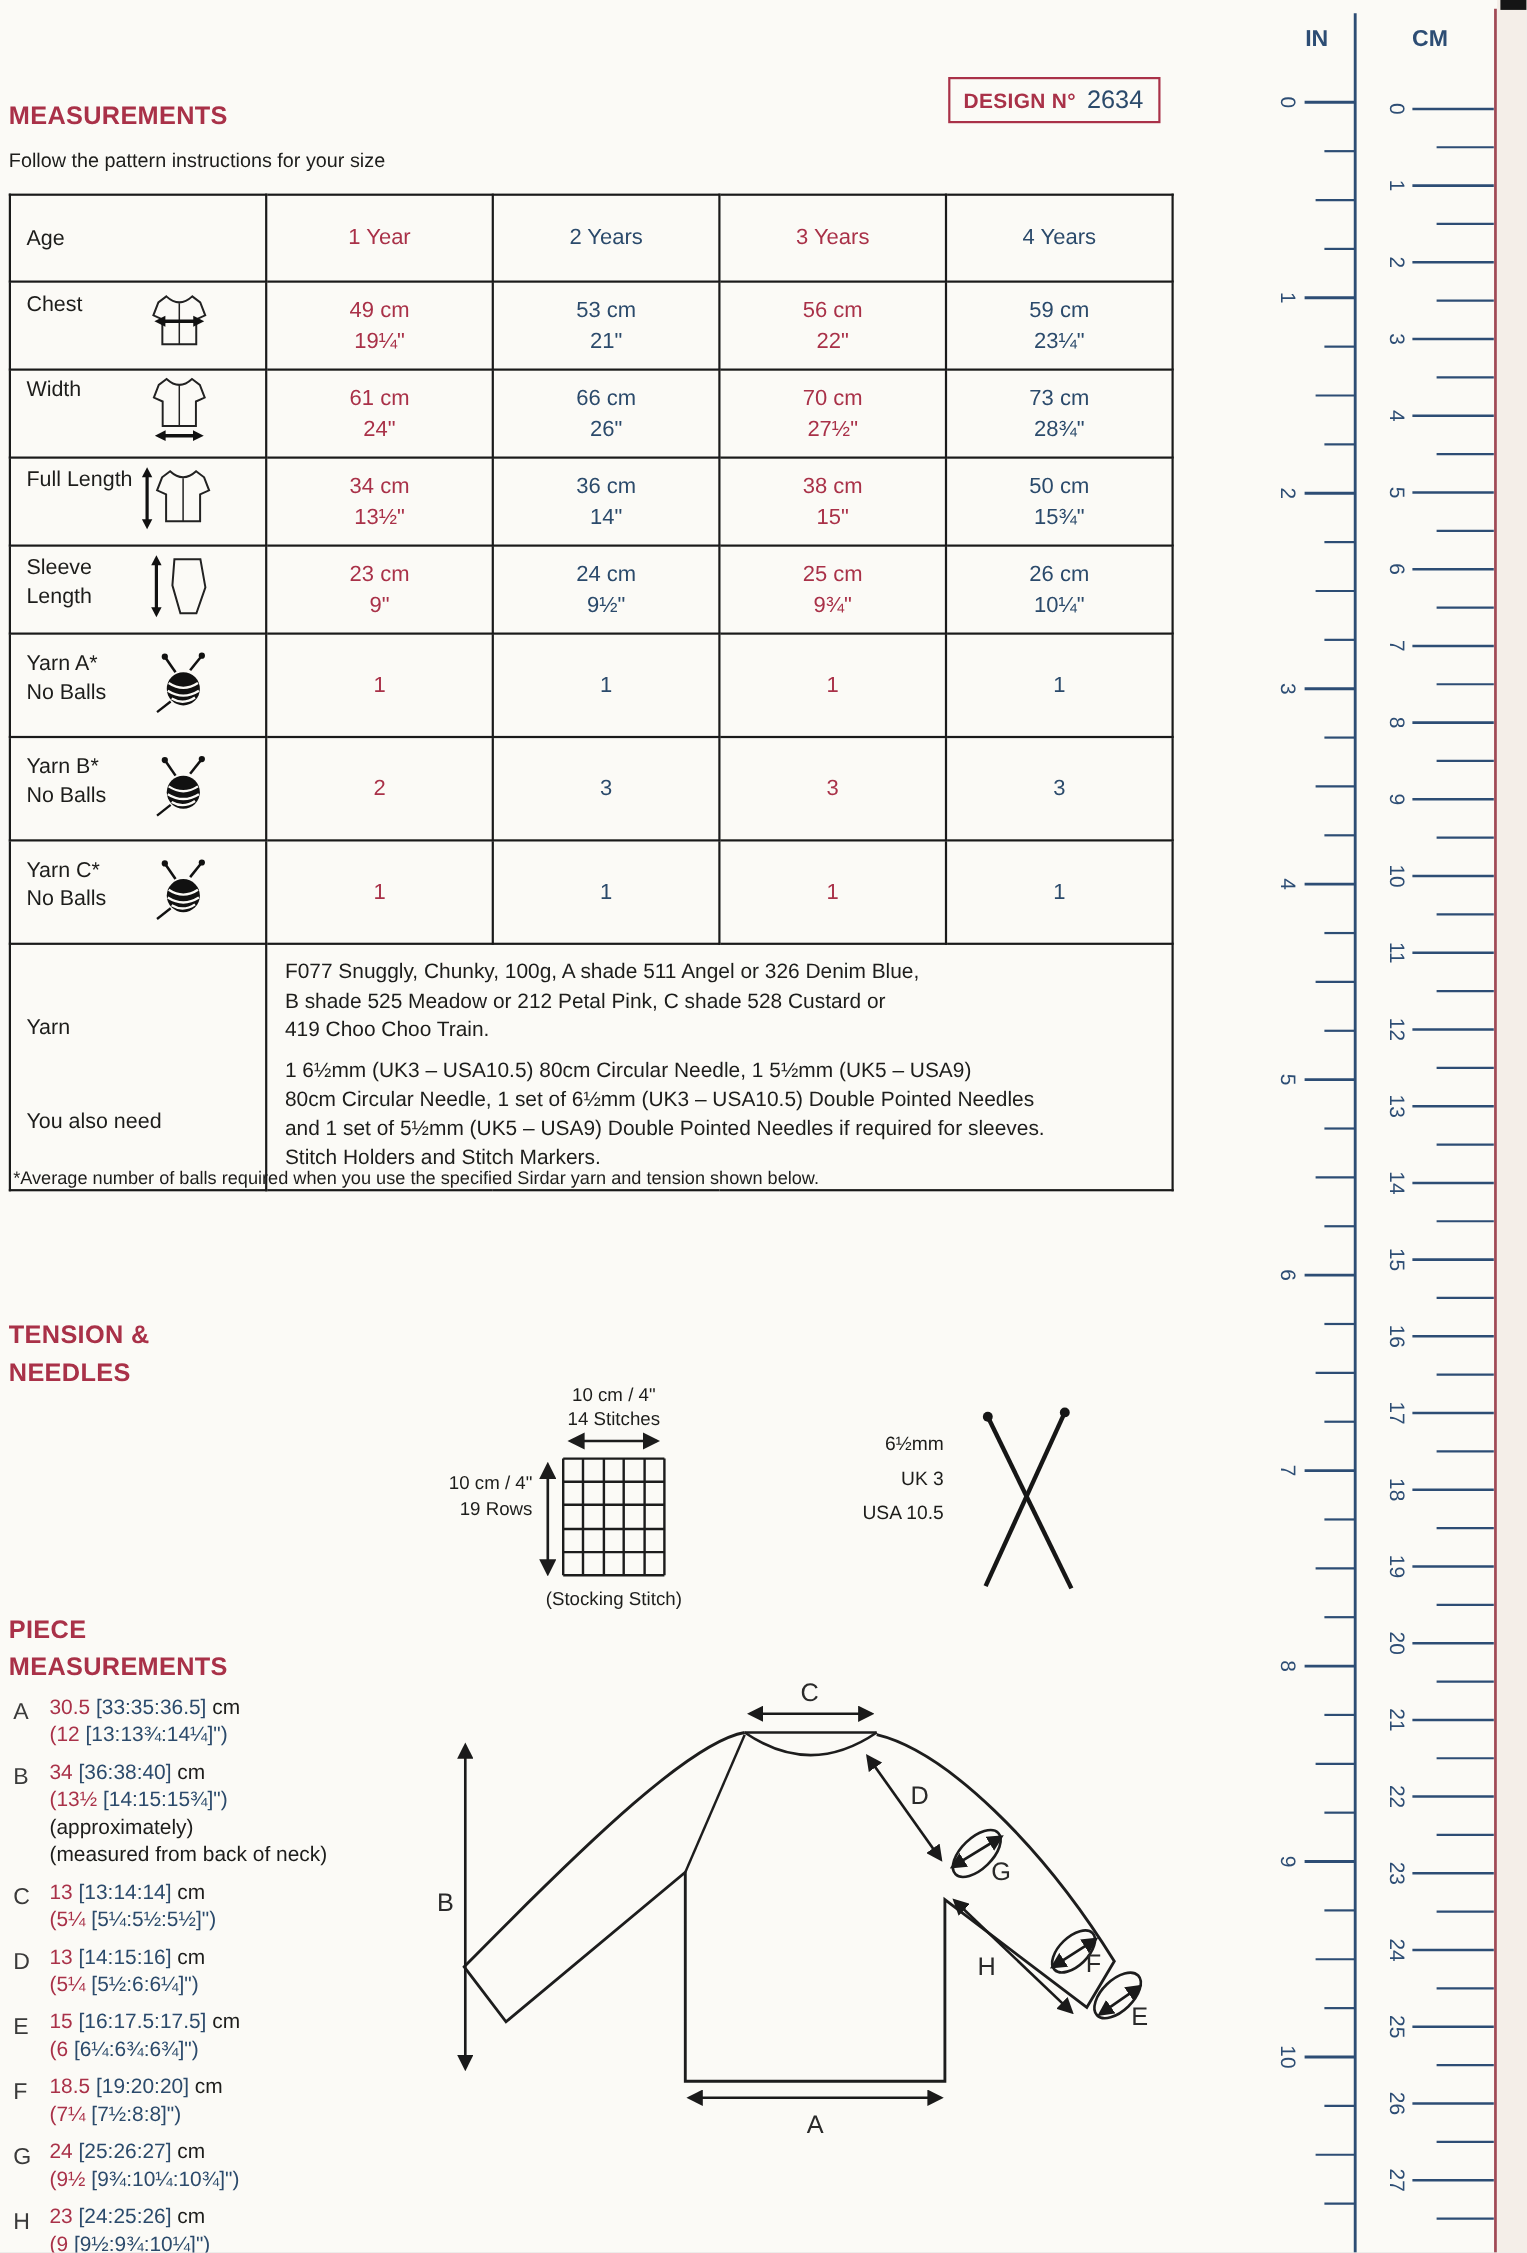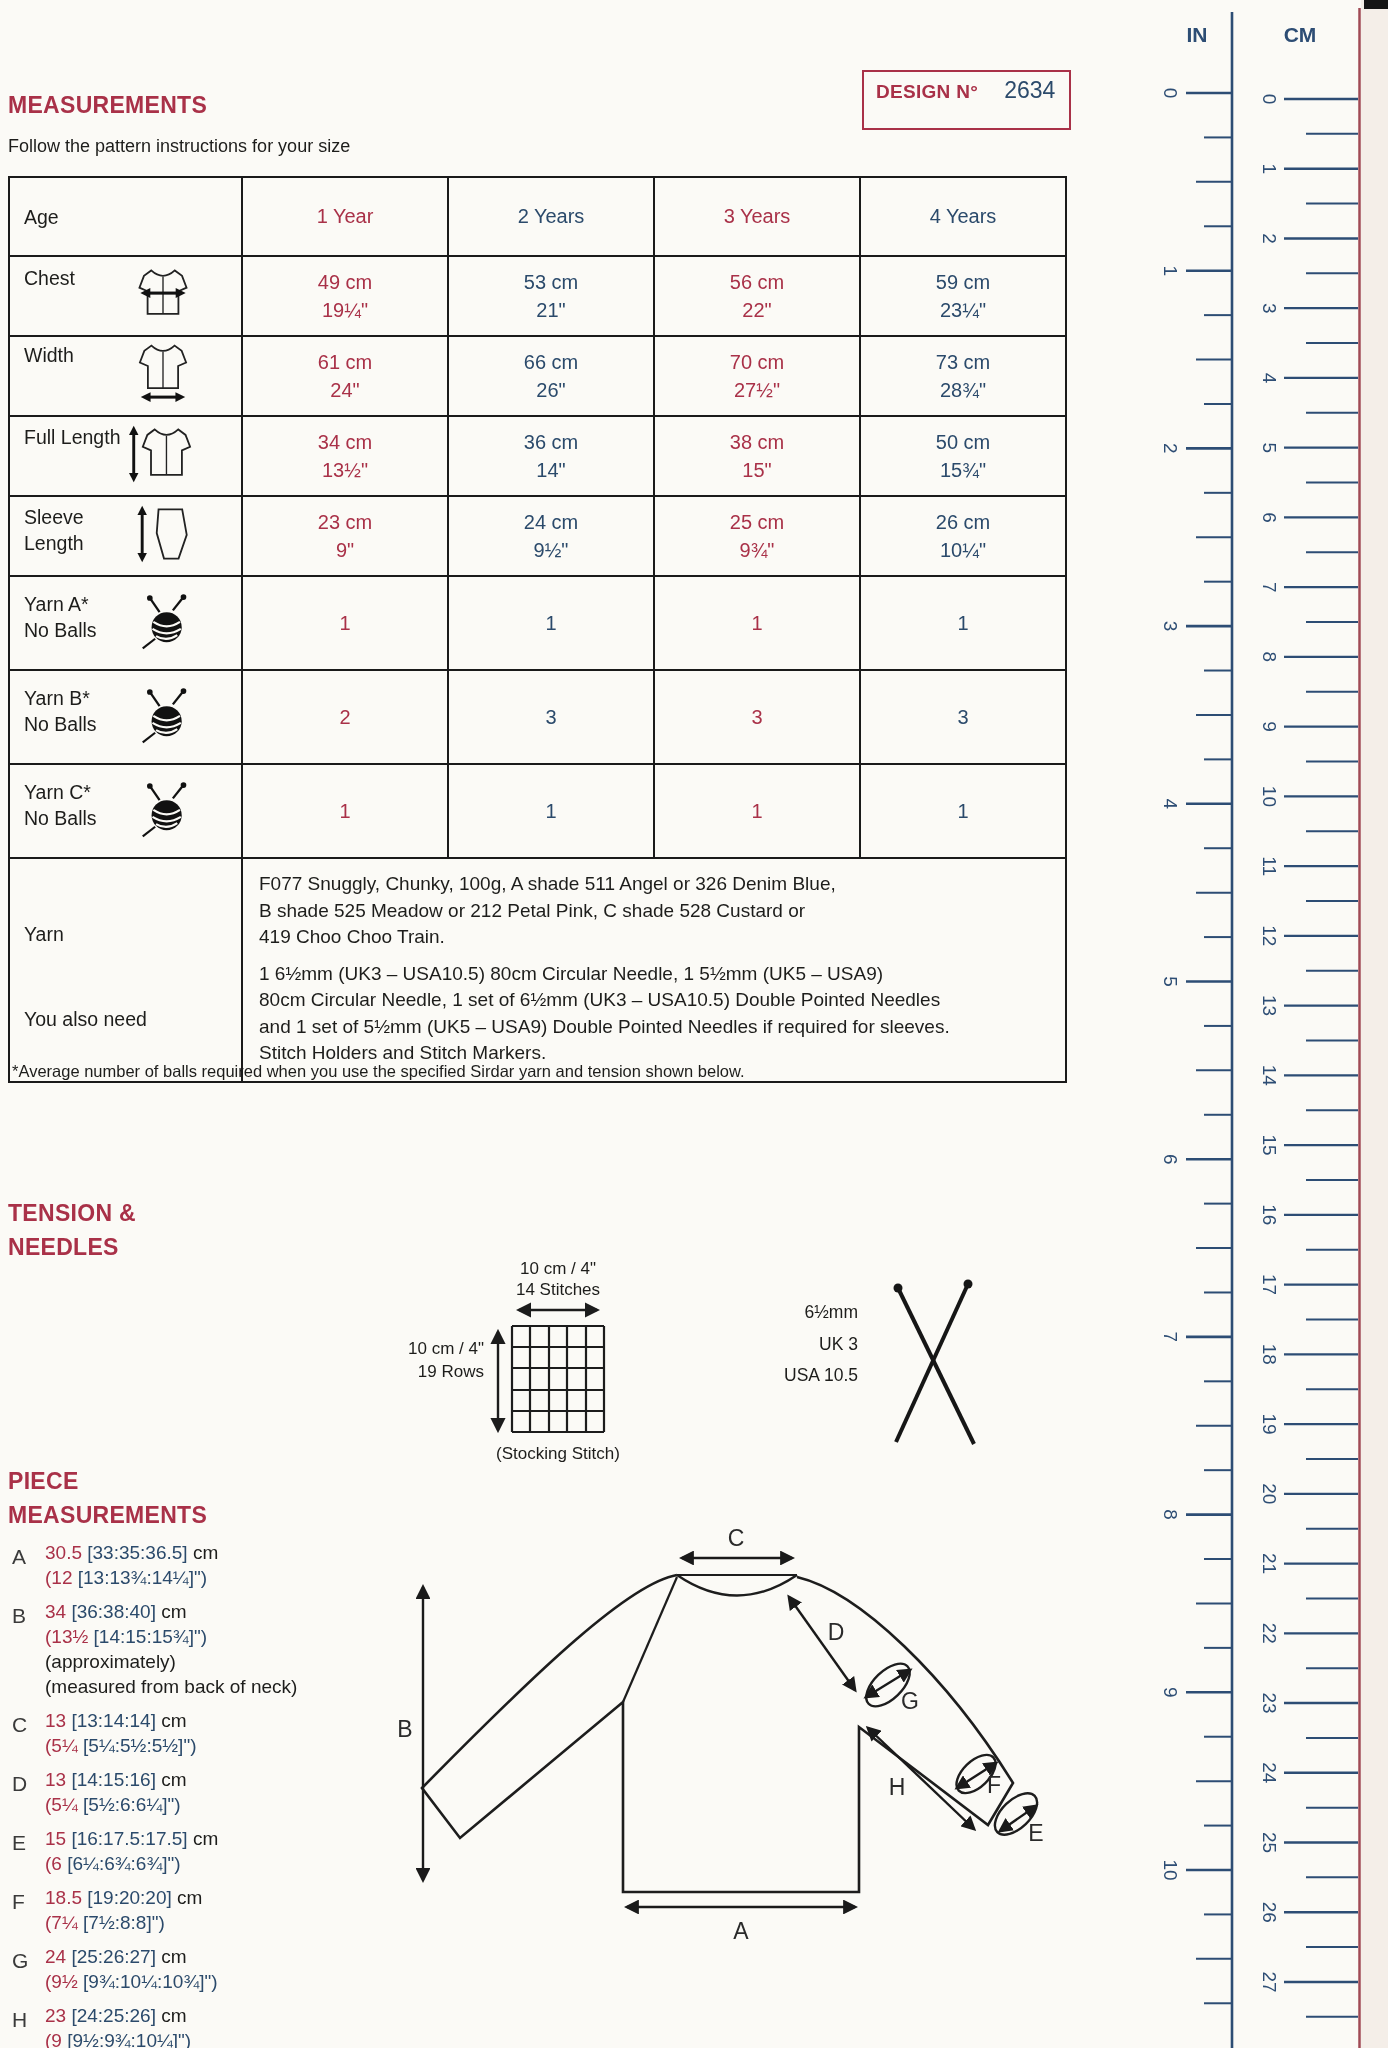--- a/index.html
+++ b/index.html
@@ -14,21 +14,21 @@
   .ink{color:#1d1d1b;}
 
   
   .sec-title{font-size:23px; font-weight:bold; color:#a93148; letter-spacing:.3px; line-height:34px;}
 
   #m-title{left:8px; top:88px;}
   #subtitle{left:8px; top:136px; font-size:18px;}
 
   #design-box{
     left:862px; top:70px; border:2px solid #a93148; background:#fbfaf6;
-    padding:5px 14px 24px 12px; display:flex; gap:26px; align-items:baseline;
+    padding:5px 14px 6px 12px; display:flex; gap:10px; align-items:baseline;
   }
   #design-box .dlabel{font-size:19px; font-weight:bold; color:#a93148; letter-spacing:.3px;}
   #design-box .dnum{font-size:23px; color:#2b4a6b;}
 
   
   #table-wrap{left:8px; top:176px;}
   #table-wrap table{border-collapse:collapse; table-layout:fixed;}
   #table-wrap td{border:2.5px solid #1a1a1a; padding:0; vertical-align:middle;}
   tr.hdr-row{height:79px;} tr.mrow{height:80px;} tr.yrow{height:94px;}
   td.lbl{font-size:19.5px;}

